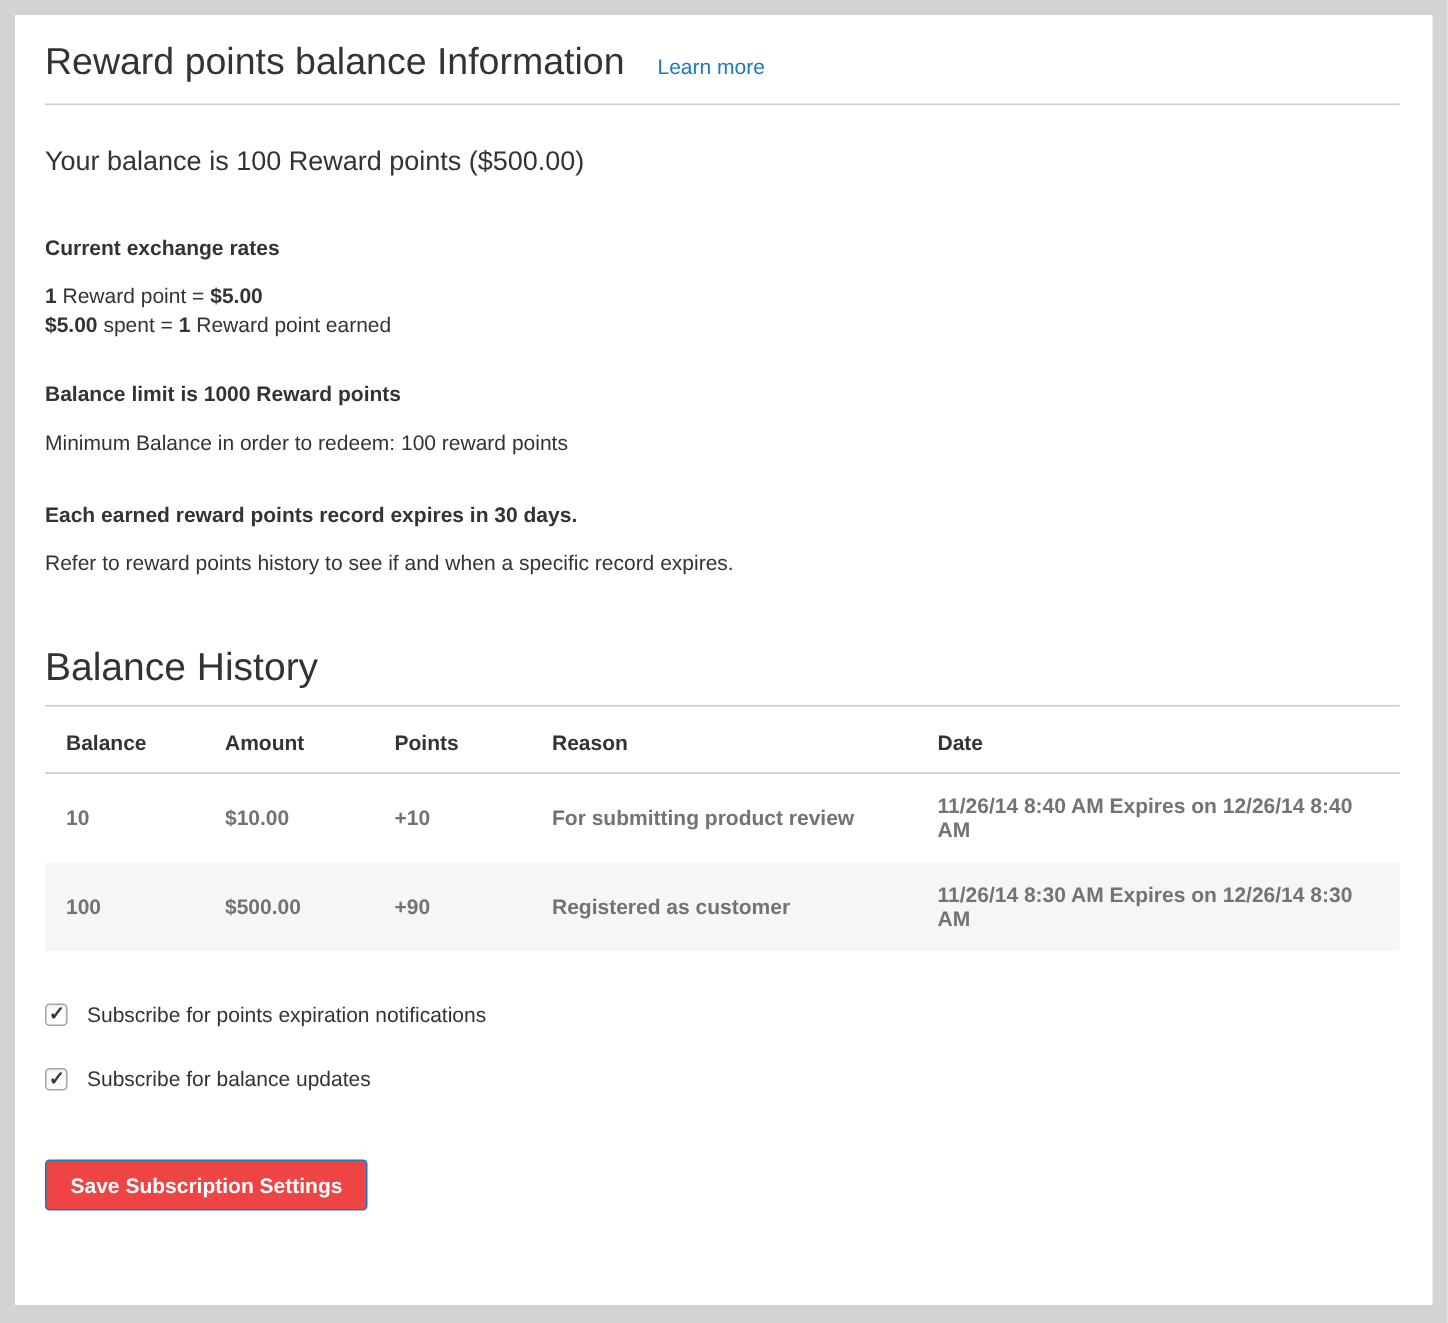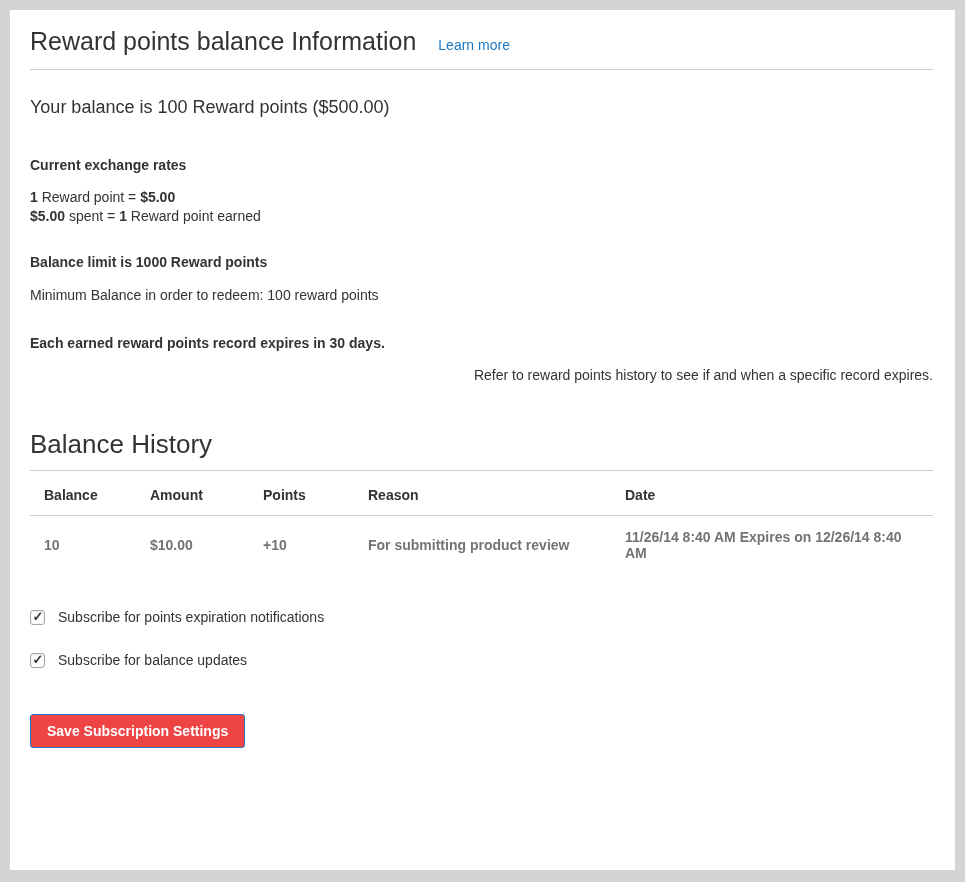--- a/index.html
+++ b/index.html
@@ -62,21 +62,21 @@
   .exchange-heading { margin-top: 39px; }
   .rates {
     margin: 15px 0 0 0;
     font-size: 14px;
     line-height: 19px;
   }
   .rate-line { display: block; }
   .limit-line   { margin-top: 28px; }
   .minimum-line { margin-top: 17px; }
   .expiry-line  { margin-top: 32px; }
-  .expiry-note  { margin-top: 16px; text-align: right; }
+  .expiry-note  { margin-top: 16px; }
   
   h2 {
     font-size: 26px;
     font-weight: 300;
     color: #333333;
     margin: 0;
     padding-bottom: 10px;
     border-bottom: 1px solid #cccccc;
     line-height: 1.2;
   }
@@ -192,20 +192,27 @@
         </tr>
       </thead>
       <tbody>
         <tr>
           <td>10</td>
           <td>$10.00</td>
           <td>+10</td>
           <td>For submitting product review</td>
           <td>11/26/14 8:40 AM Expires on 12/26/14 8:40 AM</td>
         </tr>
+        <tr class="stripe">
+          <td>100</td>
+          <td>$500.00</td>
+          <td>+90</td>
+          <td>Registered as customer</td>
+          <td>11/26/14 8:30 AM Expires on 12/26/14 8:30 AM</td>
+        </tr>
       </tbody>
     </table>
 
 
     <div class="checkbox-row">
       <input type="checkbox" class="cb" checked="true" style="">
       <span class="cb-label">Subscribe for points expiration notifications</span>
     </div>
 
     <div class="checkbox-row">

